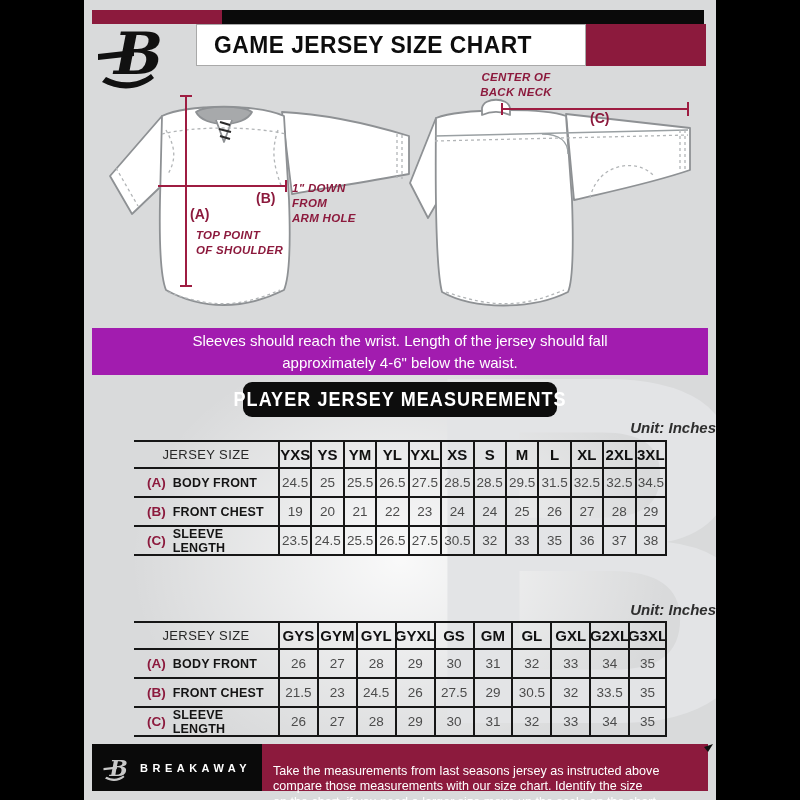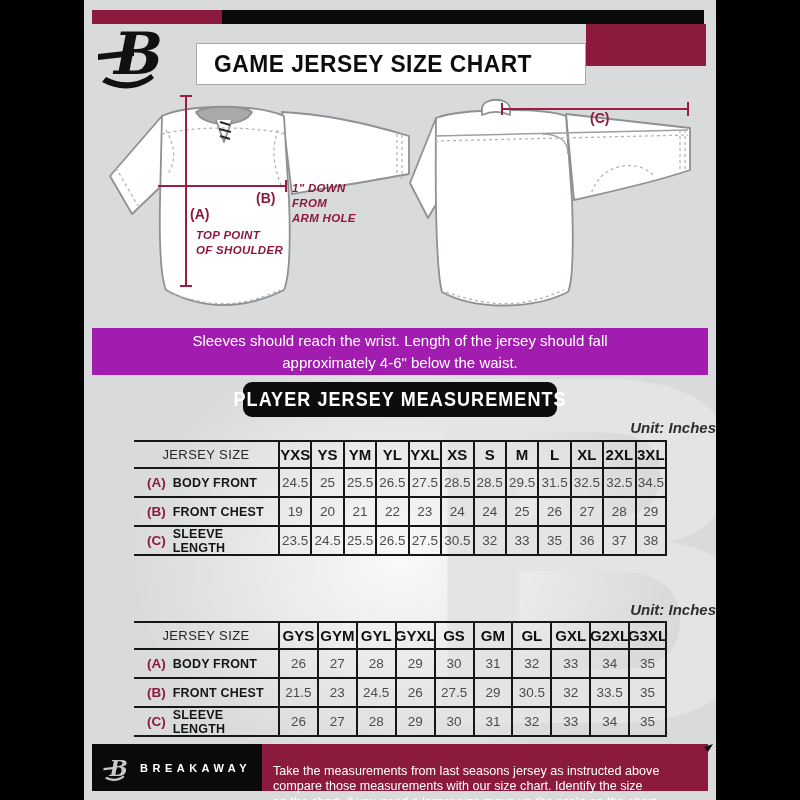--- a/index.html
+++ b/index.html
@@ -11,21 +11,21 @@
   
   .wash{left:36px;top:330px;width:560px;height:460px;
         background:radial-gradient(ellipse at center,rgba(255,255,255,.85) 0%,rgba(255,255,255,0) 68%);}
   .watermark{left:330px;top:300px;font-size:500px;line-height:1;font-weight:bold;
              color:#e3e4e6;letter-spacing:-10px;}
   
   .topstripe{left:8px;top:10px;width:612px;height:14px;display:flex;}
   .topstripe .m{width:130px;height:14px;background:#8c1a3d;}
   .topstripe .k{width:482px;height:14px;background:#0a0a0a;}
   .titleband{left:112px;top:24px;width:390px;height:42px;background:#fff;
-             border:1px solid #a9a9a9;box-sizing:border-box;display:flex;align-items:center;margin-top:19px;}
+             border:1px solid #a9a9a9;box-sizing:border-box;display:flex;align-items:center;}
   .titletext{padding-left:18px;font-size:24px;font-weight:bold;color:#0d0d0d;
              letter-spacing:.5px;transform:scaleX(.95);transform-origin:left center;}
   .titlemaroon{left:502px;top:24px;width:120px;height:42px;background:#8c1a3d;}
   
   .ann{font-style:italic;font-weight:bold;color:#8c1a3d;font-size:11.5px;
        line-height:1.3;white-space:pre-line;letter-spacing:.3px;}
   .mkey{font-weight:bold;color:#8c1a3d;font-size:14px;}
   
   .banner{left:8px;top:328px;width:616px;height:47px;background:#a21caf;
           display:flex;align-items:center;justify-content:center;}
@@ -131,20 +131,22 @@
       <path d="M283,42 L283,82"></path>
       <path d="M44,204 C90,220 120,220 162,202"></path>
     </g>
     <g stroke="#9e1c41" stroke-width="2">
       <line x1="100" y1="21" x2="286" y2="21"></line>
       <line x1="100" y1="15" x2="100" y2="27"></line>
       <line x1="286" y1="14" x2="286" y2="28"></line>
     </g>
   </svg>
 
+  <div class="abs ann" style="left:382px;top:70px;width:100px;text-align:center;">CENTER OF
+BACK NECK</div>
   <div class="abs mkey" style="left:506px;top:110px;">(C)</div>
   <div class="abs mkey" style="left:172px;top:190px;">(B)</div>
   <div class="abs ann" style="left:208px;top:181px;">1" DOWN
 FROM
 ARM HOLE</div>
   <div class="abs mkey" style="left:106px;top:206px;">(A)</div>
   <div class="abs ann" style="left:112px;top:228px;">TOP POINT
 OF SHOULDER</div>
 
   <div class="abs banner">

